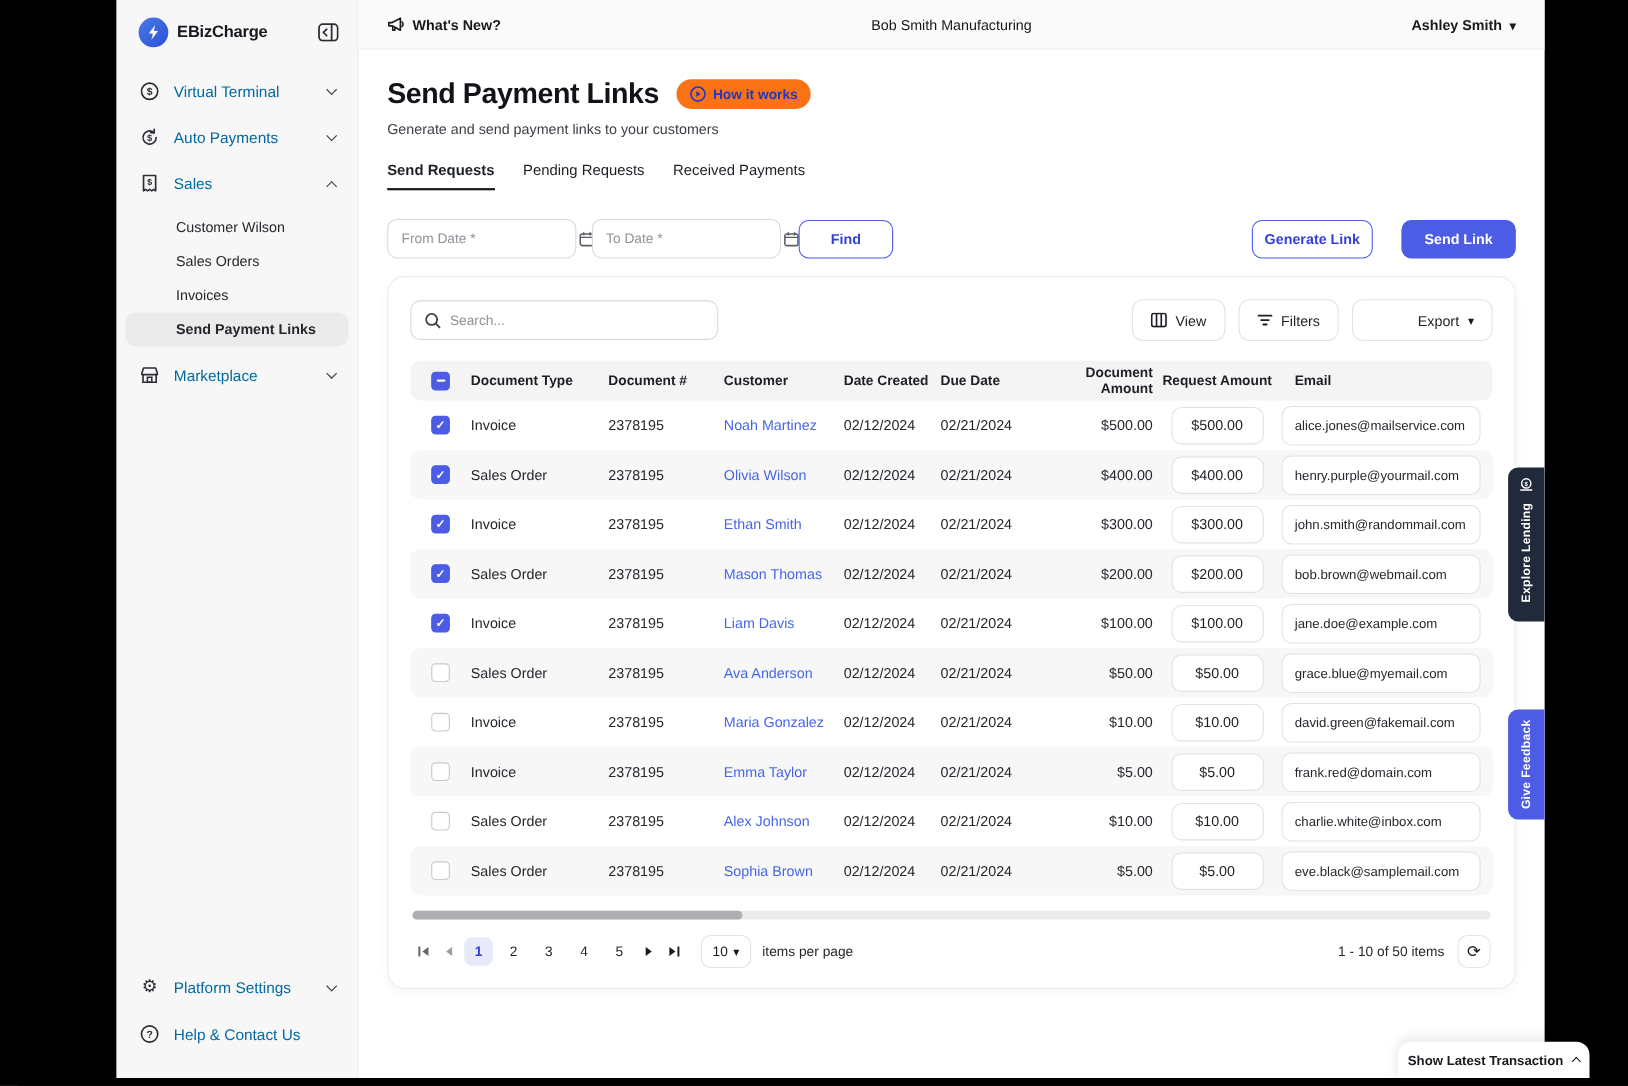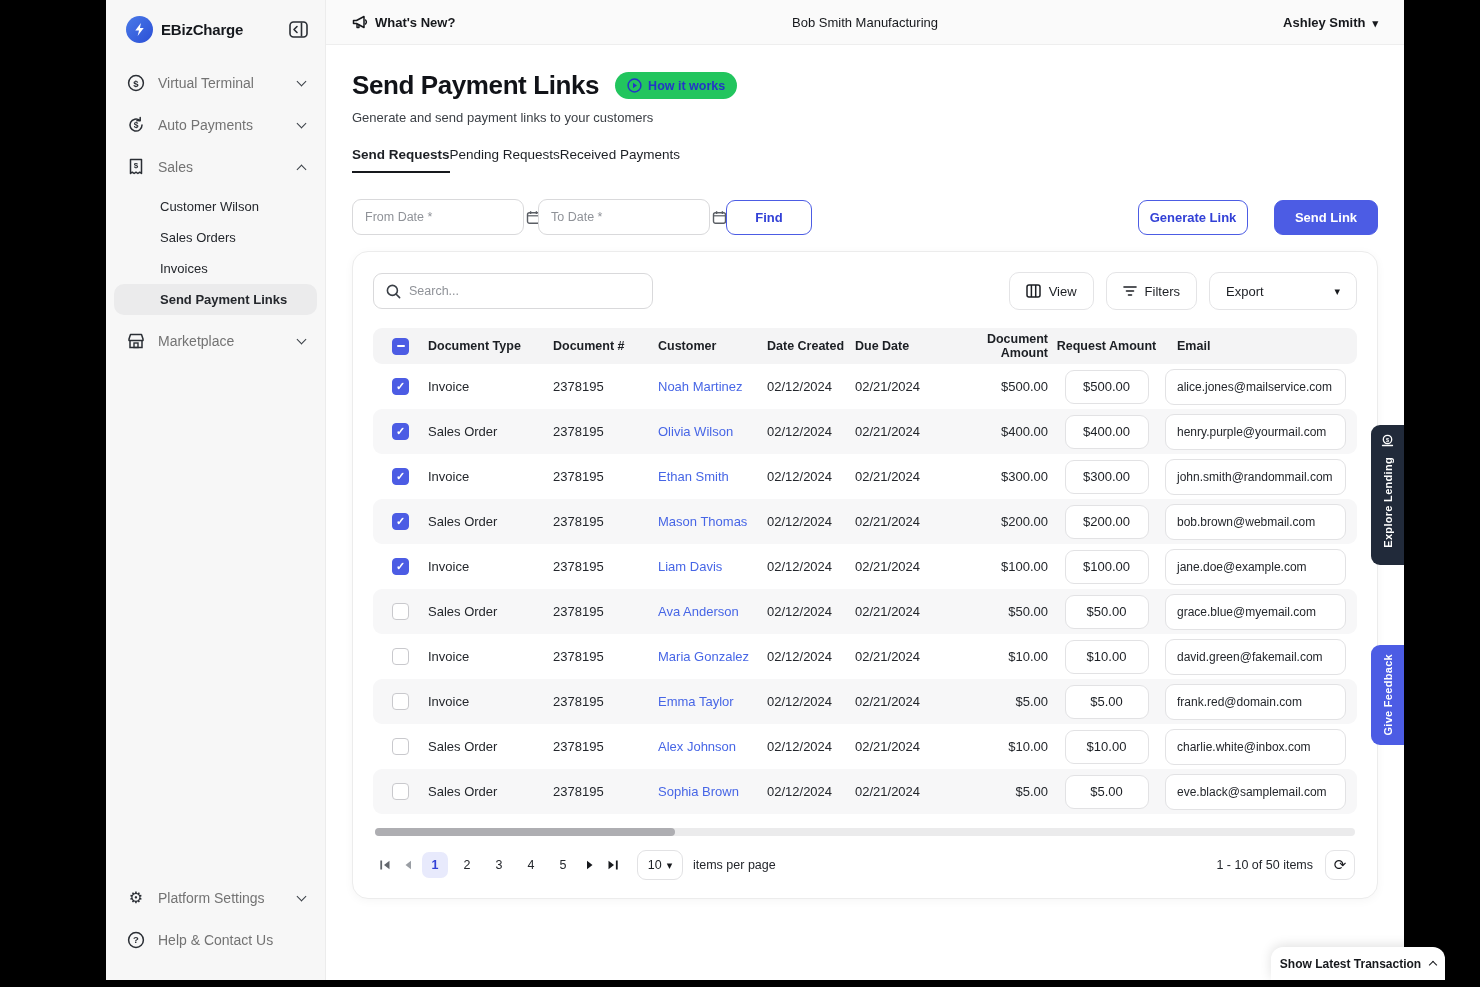--- a/index.html
+++ b/index.html
@@ -8,45 +8,45 @@
   .app { position:absolute; left:90px; top:0; width:1298px; height:980px; background:#fff; display:flex; }
 
   
   .sidebar { width:220px; background:#f7f7f7; border-right:1px solid #ececec; display:flex; flex-direction:column; padding:14px 8px 18px; }
   .side-head { display:flex; align-items:center; justify-content:space-between; padding:2px 8px 20px 12px; }
   .brand { display:flex; align-items:center; gap:8px; }
   .logo { width:27px; height:27px; border-radius:50%; background:linear-gradient(135deg,#4a7ae8,#2b4fd6); display:flex; align-items:center; justify-content:center; }
   .brand-name { font-size:15px; font-weight:700; color:#15181d; letter-spacing:-0.2px; }
   .collapse-btn { width:22px; height:22px; cursor:pointer; display:flex; align-items:center; justify-content:center; }
   .nav-item { display:flex; align-items:center; gap:12px; padding:10px 12px; border-radius:10px; cursor:pointer; margin-bottom:2px; }
-  .nav-item .lbl { font-size:14px; color:#737373; font-weight:500; flex:1; }
+  .nav-item .lbl { font-size:14px; color:#0369a1; font-weight:500; flex:1; }
   .nav-ico { width:20px; height:20px; display:flex; align-items:center; justify-content:center; color:#2a2e34; }
   .chev { width:7px; height:7px; border-right:1.6px solid #3a3f46; border-bottom:1.6px solid #3a3f46; transform:rotate(45deg); margin-top:-3px; }
   .chev.up { transform:rotate(-135deg); margin-top:4px; }
   .sub-list { margin:2px 0 6px; }
   .sub-item { font-size:13px; color:#24272c; padding:8px 12px 8px 46px; border-radius:10px; cursor:pointer; }
   .sub-item.active { background:#ebebec; font-weight:600; }
   .side-spacer { flex:1; }
   .gear-glyph { font-size:16px; line-height:1; }
 
   
   .main { flex:1; position:relative; background:#fff; min-width:0; }
   .topbar { height:45px; background:#fafafa; border-bottom:1px solid #eeeeee; display:flex; align-items:center; padding:0 26px; position:relative; }
   .whats-new { display:flex; align-items:center; gap:7px; font-size:13px; font-weight:600; color:#16181c; cursor:pointer; }
   .company { position:absolute; left:50%; transform:translateX(-50%); font-size:13px; color:#16181c; font-weight:500; }
   .user { margin-left:auto; display:flex; align-items:flex-end; gap:7px; font-size:13px; font-weight:600; color:#16181c; cursor:pointer; }
   .caret-dn { font-size:11px; color:#16181c; }
 
   .content { padding:25px 26px 0; }
   .title-row { display:flex; align-items:center; gap:16px; }
   h1.page-title { font-size:26px; font-weight:700; color:#111318; letter-spacing:-0.4px; }
-  .hiw-badge { display:flex; align-items:center; gap:6px; background:#22c55e; color:#2436c7; font-size:12.5px; font-weight:600; padding:6px 12px; border-radius:14px; cursor:pointer; }
+  .hiw-badge { display:flex; align-items:center; gap:6px; background:#f97316; color:#2436c7; font-size:12.5px; font-weight:600; padding:6px 12px; border-radius:14px; cursor:pointer; }
   .subtitle { font-size:13px; color:#3c4046; margin-top:9px; }
 
-  .tabs { display:flex; margin-top:22px; }
+  .tabs { display:flex; gap:26px; margin-top:22px; }
   .tab { font-size:13.5px; font-weight:500; color:#1c1f24; padding-bottom:9px; cursor:pointer; border-bottom:2.5px solid transparent; }
   .tab.active { font-weight:700; border-bottom-color:#17191d; }
 
   .filter-row { display:flex; align-items:flex-end; margin-top:26px; }
   .date-input { width:172px; height:36px; border:1px solid #d9d9db; border-radius:9px; display:flex; align-items:center; padding:0 12px; margin-right:14px; background:#fff; cursor:text; }
   .date-input input { border:none; outline:none; flex:1; font-size:12.5px; color:#33363c; font-family:inherit; background:transparent; }
   .date-input input::placeholder { color:#8f9298; }
   .btn { border-radius:9px; font-size:13px; font-weight:600; cursor:pointer; display:flex; align-items:center; justify-content:center; font-family:inherit; }
   .btn-find { width:86px; height:35px; background:#fff; border:1.5px solid #4c5ce4; color:#3240d6; margin-left:2px; }
   .right-actions { margin-left:auto; display:flex; gap:26px; }
@@ -54,21 +54,21 @@
   .btn-send { width:104px; height:35px; background:#4c5ce4; border:1.5px solid #4c5ce4; color:#fff; }
 
   
   .card { margin:16px 0 0; width:1026px; border:1px solid #ececec; border-radius:16px; box-shadow:0 2px 10px rgba(0,0,0,0.04); padding:20px 20px 14px; background:#fff; }
   .card-toolbar { display:flex; align-items:center; }
   .search-box { width:280px; height:36px; border:1px solid #d9d9db; border-radius:9px; display:flex; align-items:center; gap:8px; padding:0 12px; }
   .search-box input { border:none; outline:none; flex:1; font-size:12.5px; color:#33363c; font-family:inherit; }
   .search-box input::placeholder { color:#8f9298; }
   .tool-btns { margin-left:auto; display:flex; gap:12px; }
   .tool-btn { height:38px; border:1px solid #e4e4e6; border-radius:10px; background:#fff; display:flex; align-items:center; gap:8px; padding:0 16px; font-size:13px; font-weight:500; color:#1c1f24; cursor:pointer; }
-  .tool-btn.export { width:148px; justify-content:space-between; }
+  .tool-btn.export { width:128px; justify-content:flex-end; }
 
   .grid-cols { display:grid; grid-template-columns:55px 125px 105px 109px 88px 88px 105px 117px 193px; align-items:center; }
   .thead { height:36px; background:#f4f4f5; border-radius:9px; margin-top:18px; }
   .th { font-size:12.5px; font-weight:700; color:#1c1f24; }
   .th.r, .td.r { text-align:right; }
   .th.c { text-align:center; }
   .t-row { height:45px; border-radius:9px; }
   .t-row.alt { background:#f7f7f8; }
   .td { font-size:13px; color:#24272c; }
   .td.link { color:#4766e6; cursor:pointer; }

